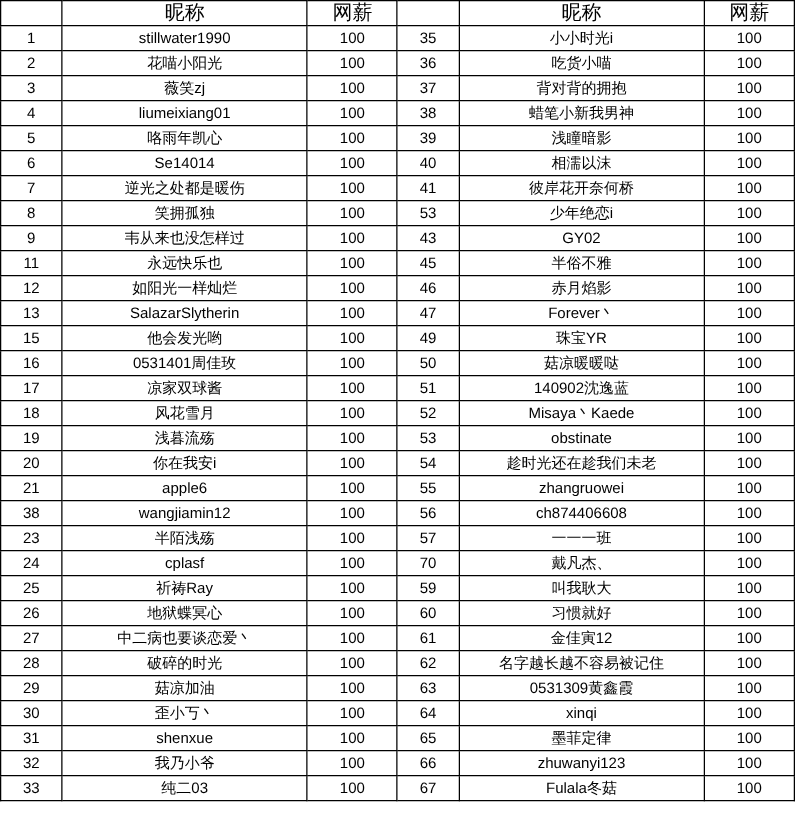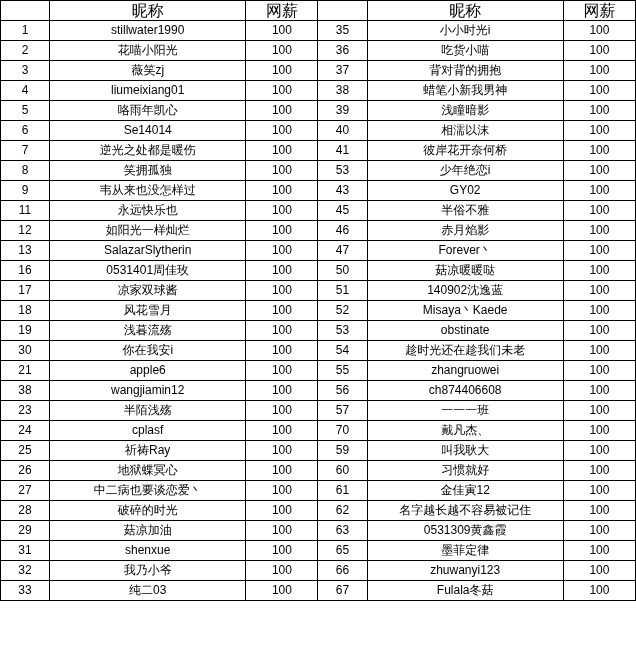--- a/index.html
+++ b/index.html
@@ -164,20 +164,28 @@
         </tr>
         <tr>
           <td class="idx">13</td>
           <td class="name">SalazarSlytherin</td>
           <td class="pay">100</td>
           <td class="idx">47</td>
           <td class="name">Forever丶</td>
           <td class="pay">100</td>
         </tr>
         <tr>
+          <td class="idx">15</td>
+          <td class="name">他会发光哟</td>
+          <td class="pay">100</td>
+          <td class="idx">49</td>
+          <td class="name">珠宝YR</td>
+          <td class="pay">100</td>
+        </tr>
+        <tr>
           <td class="idx">16</td>
           <td class="name">0531401周佳玫</td>
           <td class="pay">100</td>
           <td class="idx">50</td>
           <td class="name">菇凉暖暖哒</td>
           <td class="pay">100</td>
         </tr>
         <tr>
           <td class="idx">17</td>
           <td class="name">凉家双球酱</td>
@@ -196,21 +204,21 @@
         </tr>
         <tr>
           <td class="idx">19</td>
           <td class="name">浅暮流殇</td>
           <td class="pay">100</td>
           <td class="idx">53</td>
           <td class="name">obstinate</td>
           <td class="pay">100</td>
         </tr>
         <tr>
-          <td class="idx">30</td>
+          <td class="idx">20</td>
           <td class="name">你在我安i</td>
           <td class="pay">100</td>
           <td class="idx">54</td>
           <td class="name">趁时光还在趁我们未老</td>
           <td class="pay">100</td>
         </tr>
         <tr>
           <td class="idx">21</td>
           <td class="name">apple6</td>
           <td class="pay">100</td>
@@ -273,20 +281,28 @@
           <td class="idx">62</td>
           <td class="name">名字越长越不容易被记住</td>
           <td class="pay">100</td>
         </tr>
         <tr>
           <td class="idx">29</td>
           <td class="name">菇凉加油</td>
           <td class="pay">100</td>
           <td class="idx">63</td>
           <td class="name">0531309黄鑫霞</td>
+          <td class="pay">100</td>
+        </tr>
+        <tr>
+          <td class="idx">30</td>
+          <td class="name">歪小丂丶</td>
+          <td class="pay">100</td>
+          <td class="idx">64</td>
+          <td class="name">xinqi</td>
           <td class="pay">100</td>
         </tr>
         <tr>
           <td class="idx">31</td>
           <td class="name">shenxue</td>
           <td class="pay">100</td>
           <td class="idx">65</td>
           <td class="name">墨菲定律</td>
           <td class="pay">100</td>
         </tr>

